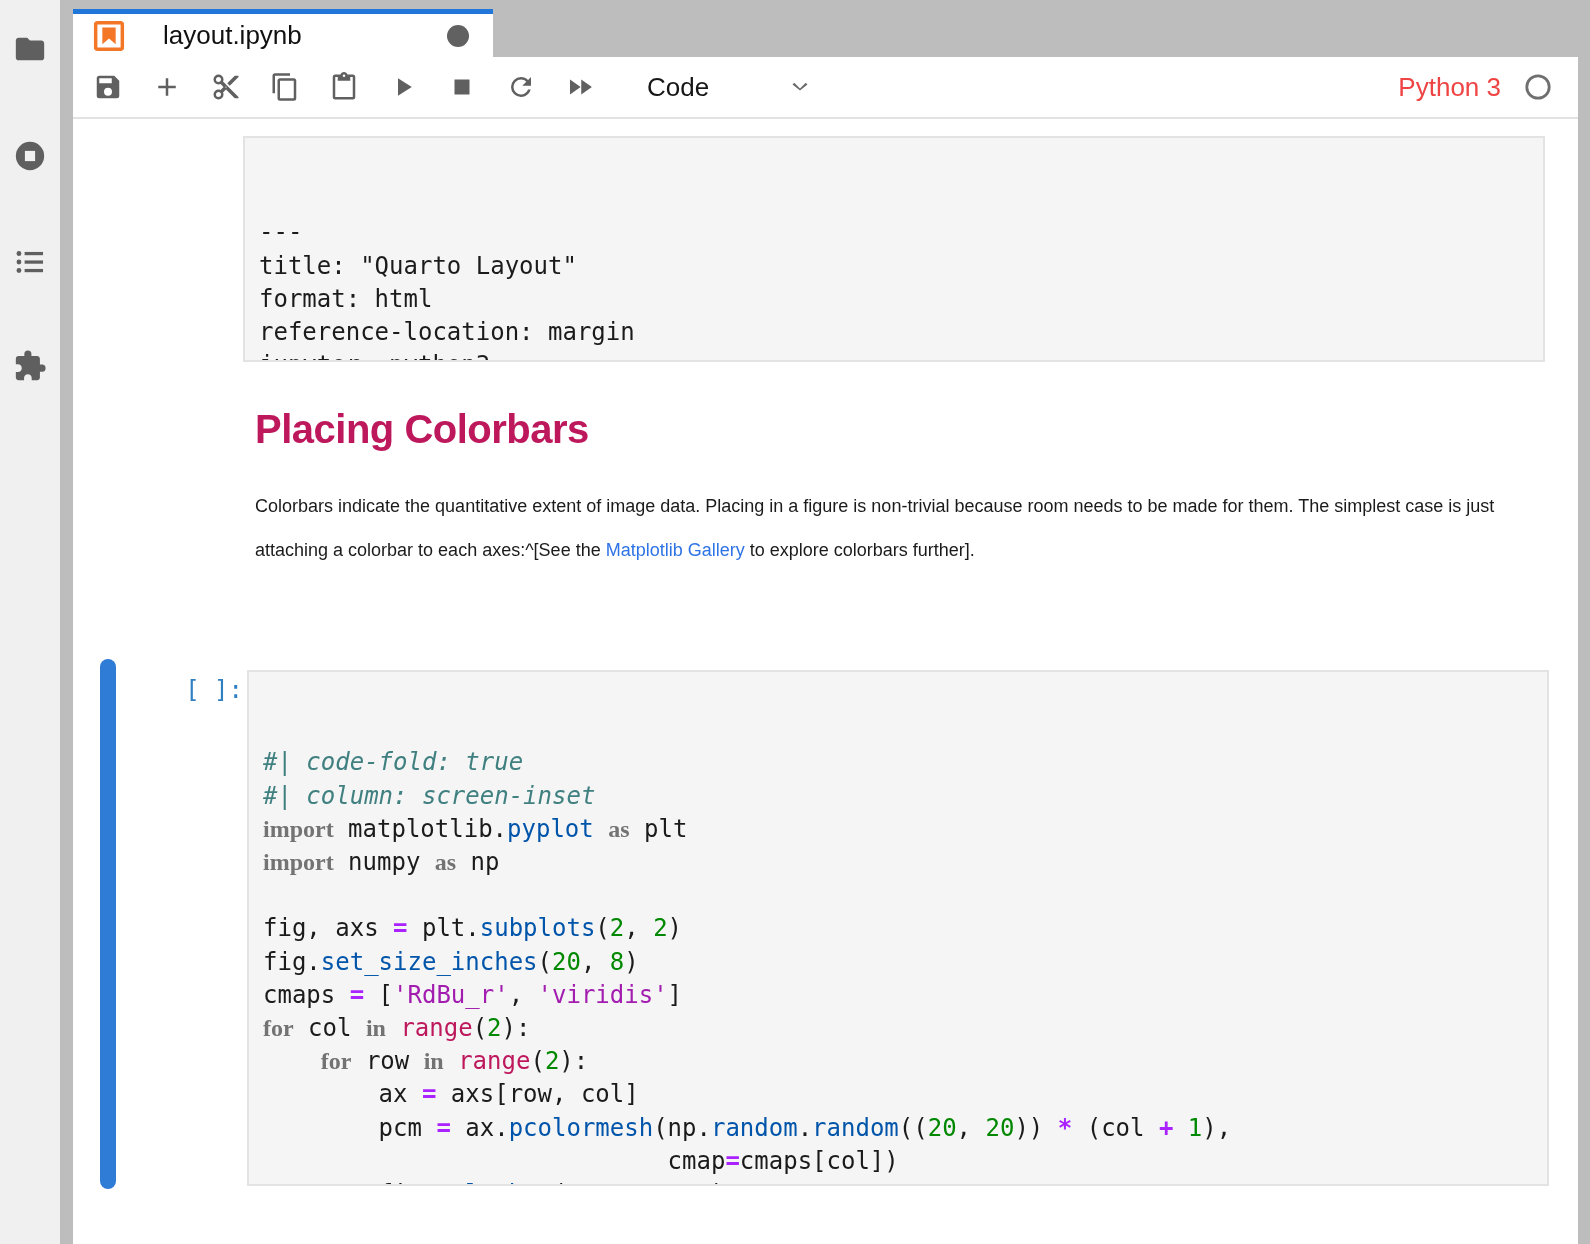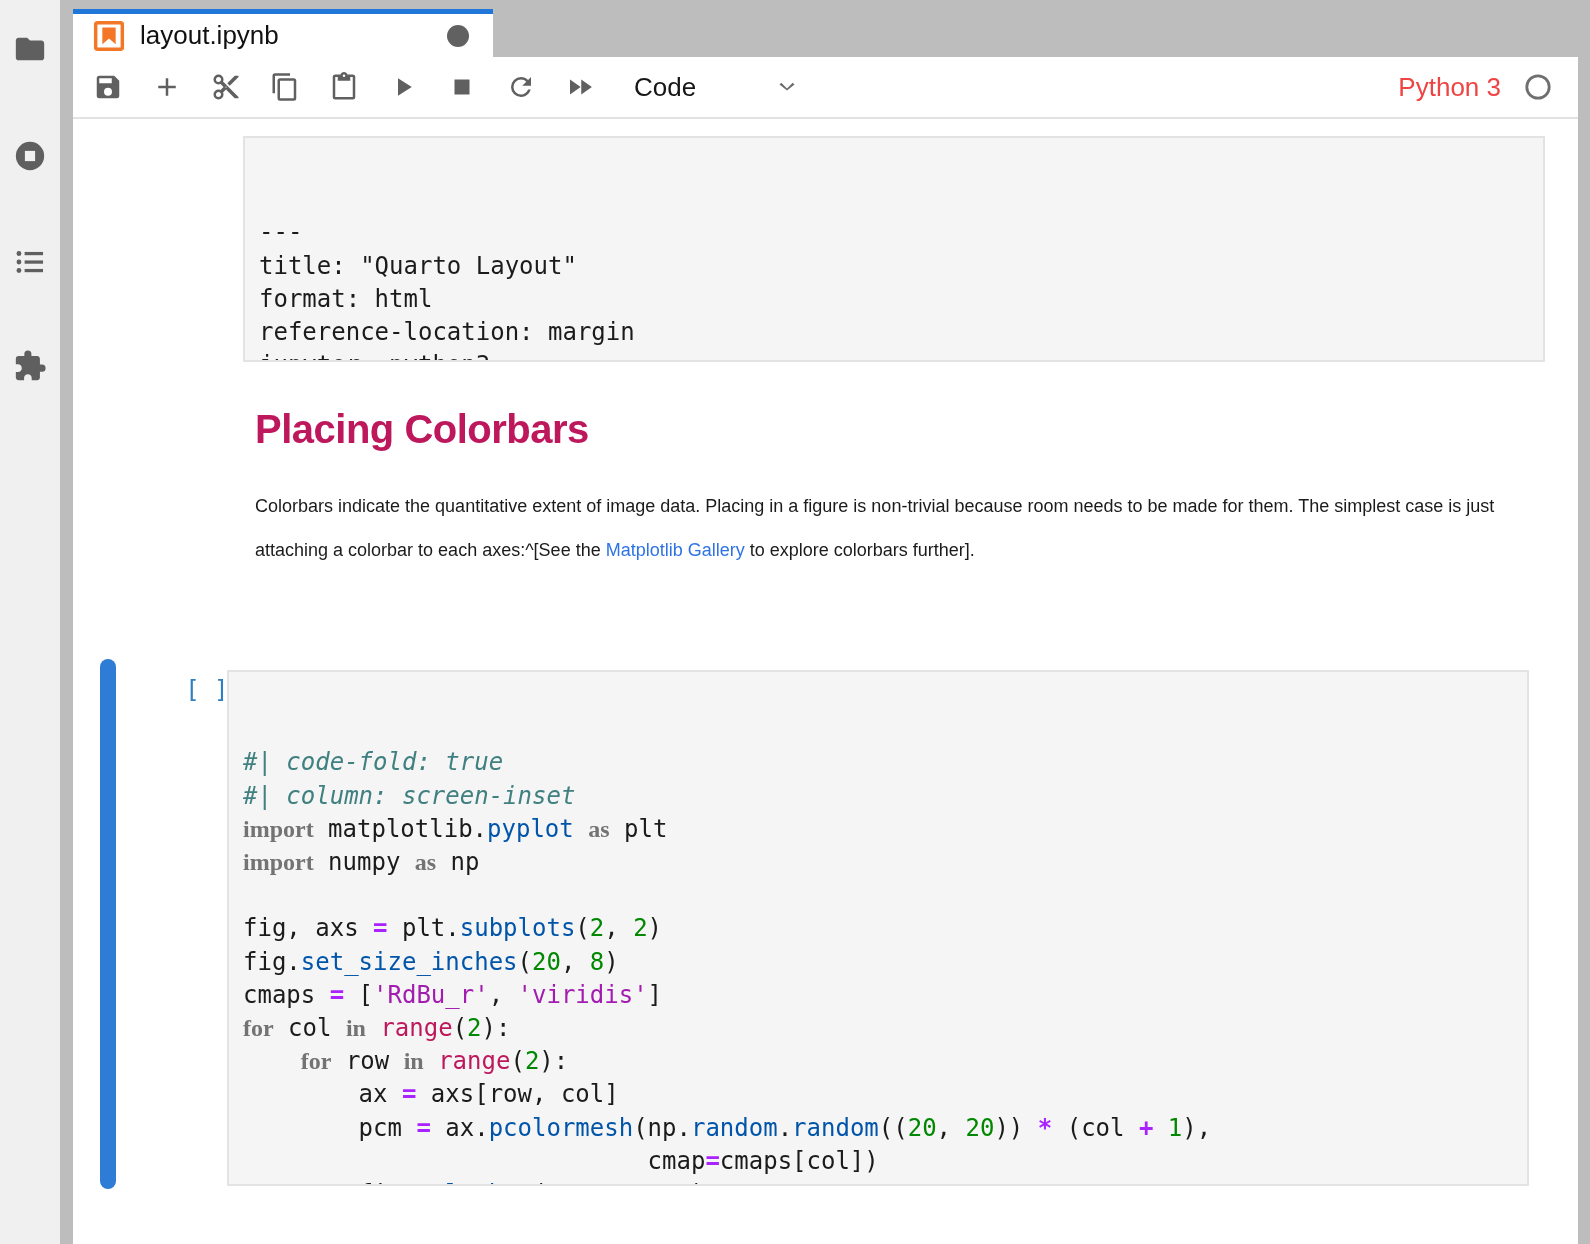--- a/index.html
+++ b/index.html
@@ -27,20 +27,21 @@
     background:#ffffff;
   }
 
   
   .tab {
     position:absolute; left:73px; top:9px; width:420px; height:48px;
     background:#ffffff;
     border-top:5px solid #2176d9;
     display:flex; align-items:center;
     padding:0 24px 0 20px;
+    gap:23px;
   }
   .tab .nb-icon { width:32px; height:32px; flex:0 0 auto; }
   .tab .tab-title {
     margin-left:15px; font-size:26px; color:#111; flex:1 1 auto;
     white-space:nowrap; overflow:hidden;
   }
   .tab .dirty-dot {
     width:22px; height:22px; border-radius:50%;
     background:#616161; flex:0 0 auto;
   }
@@ -52,21 +53,21 @@
     padding:0 26px 0 18px;
     background:#fff;
   }
   .tb-btn {
     width:34px; height:34px; margin-right:25px;
     display:flex; align-items:center; justify-content:center;
     cursor:pointer; flex:0 0 auto;
   }
   .tb-btn svg { width:30px; height:30px; fill:#606060; }
   .celltype {
-    display:flex; align-items:center; margin-left:12px; cursor:pointer;
+    display:flex; align-items:center; margin-left:25px; cursor:pointer;
   }
   .celltype .ct-label { font-size:26px; color:#161616; }
   .celltype svg { width:30px; height:30px; fill:#6b6b6b; margin-left:76px; }
   .kernel {
     margin-left:auto; display:flex; align-items:center;
   }
   .kernel .kernel-name { font-size:26px; color:#ef4444; margin-right:23px; }
   .kernel svg { width:28px; height:28px; }
 
   
@@ -74,21 +75,21 @@
 
   .editor-box {
     position:absolute;
     background:#f5f5f5;
     border:2px solid #e3e3e3;
     font-family:"DejaVu Sans Mono","Liberation Mono",monospace;
     font-size:24px; line-height:33.2px; color:#1b1b1b;
     white-space:pre; overflow:hidden;
   }
   .raw-editor { left:170px; top:17px; width:1302px; height:226px; padding:12px 14px; }
-  .code-editor { left:154px; top:551px; width:1302px; height:516px; padding:8px 14px; }
+  .code-editor { left:174px; top:551px; width:1302px; height:516px; padding:8px 14px; }
 
   .md-cell { position:absolute; left:182px; top:288px; width:1252px; }
   .md-cell h1 { font-size:40px; font-weight:700; color:#be185d; letter-spacing:-0.5px; }
   .md-cell p  { margin-top:32px; font-size:18px; line-height:44px; color:#1b1b1b; }
   .md-cell a  { color:#2e73e5; text-decoration:none; cursor:pointer; }
 
   .collapser {
     position:absolute; left:27px; top:540px; width:16px; height:530px;
     border-radius:8px; background:#2e7cd6; cursor:pointer;
   }

